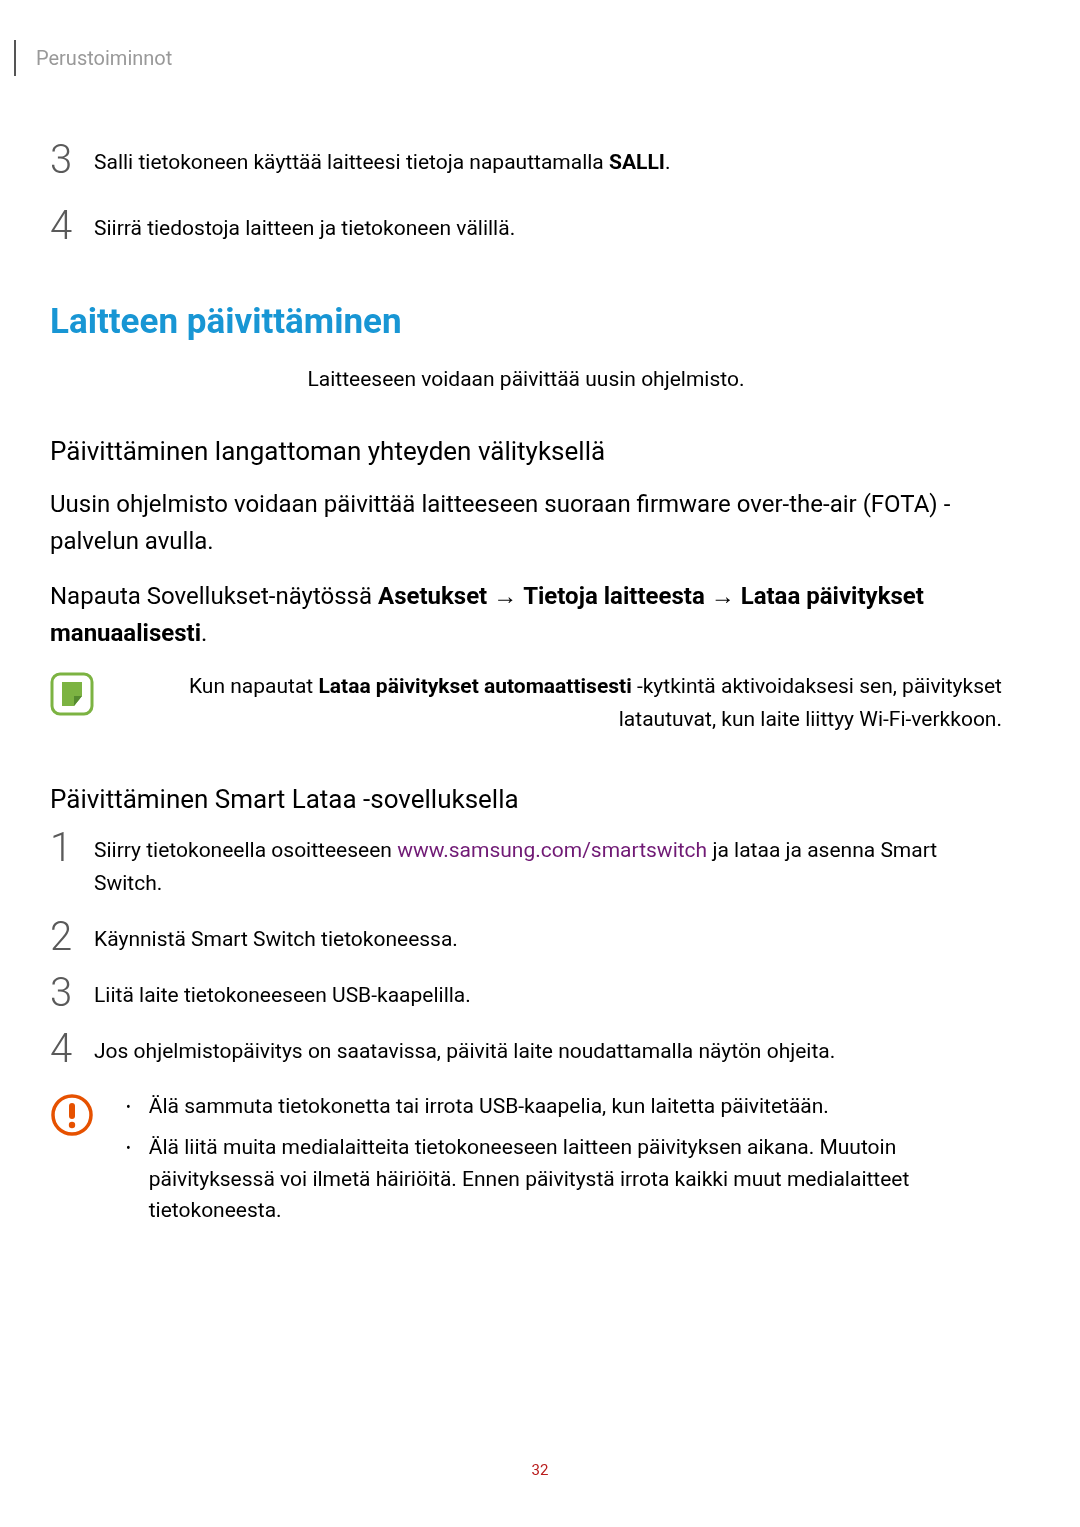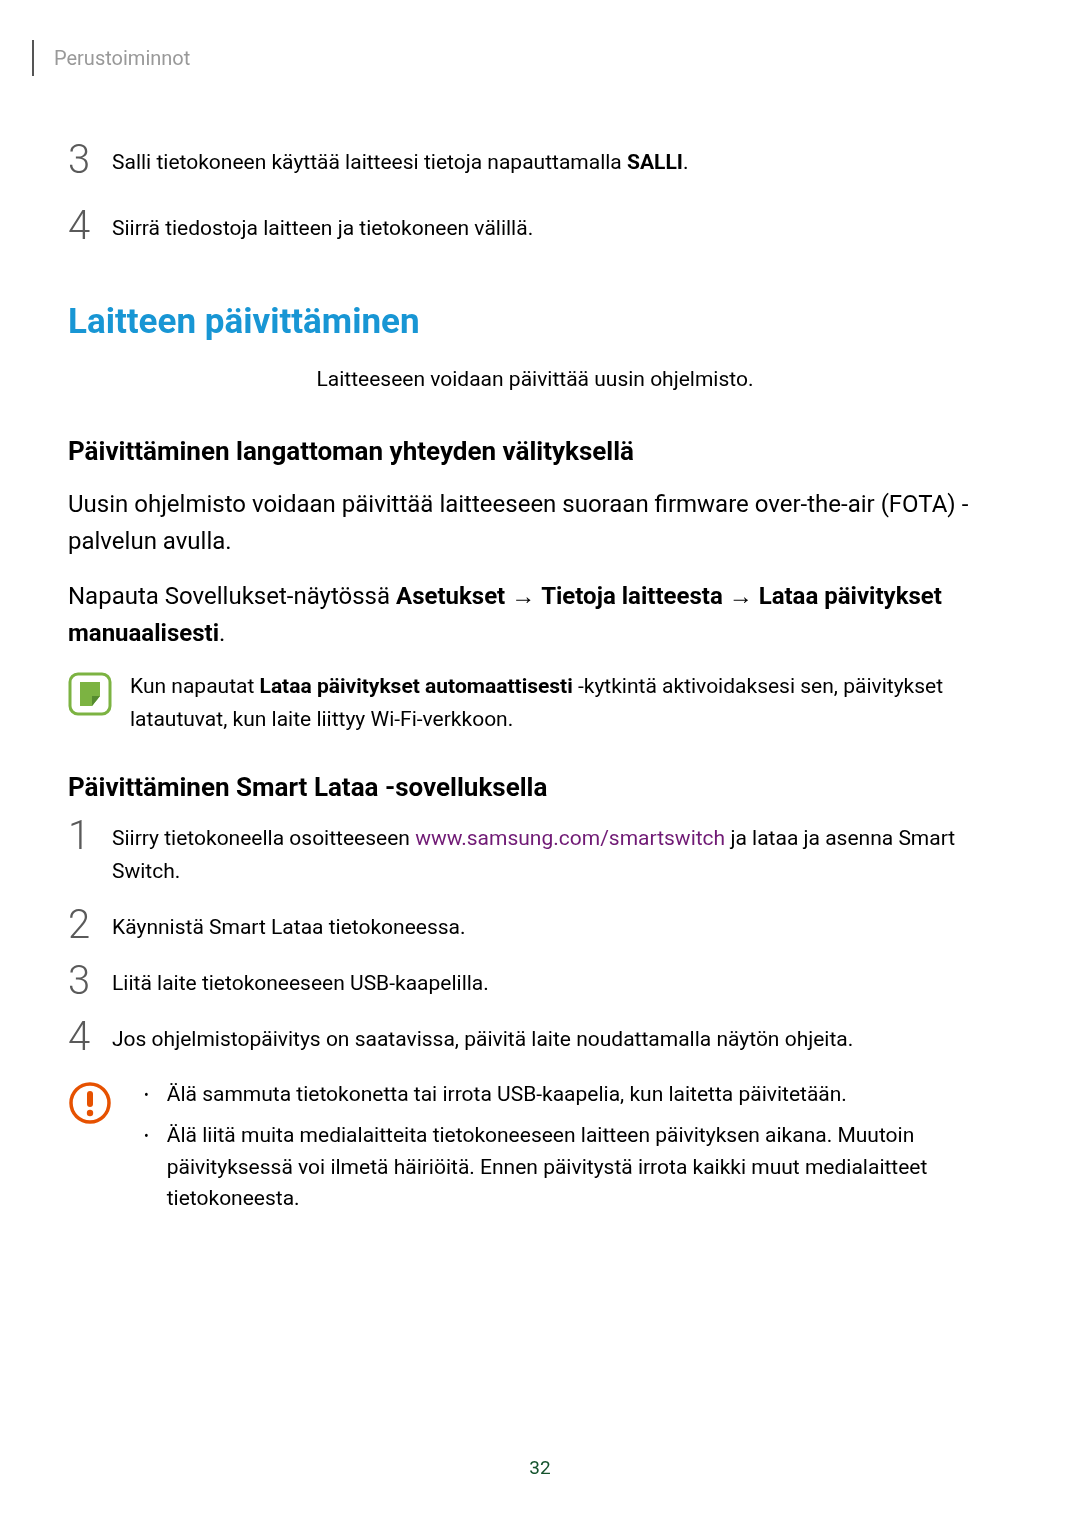--- a/index.html
+++ b/index.html
@@ -12,21 +12,21 @@
       font-family: -apple-system, BlinkMacSystemFont, "Segoe UI", Roboto, Helvetica, Arial, sans-serif;
       background: #ffffff;
       color: #000000;
       width: 1080px;
       height: 1527px;
       position: relative;
       padding: 0;
     }
     
     .page-container {
-      padding: 40px 78px 0 68px;
+      padding: 40px 78px 0 50px;
     }
     
     .header-section {
       display: flex;
       align-items: center;
       margin-bottom: 70px;
     }
     
     .header-divider {
       width: 2px;
@@ -87,37 +87,38 @@
     .section-intro {
       font-size: 21px;
       line-height: 1.5;
       color: #000;
       margin-bottom: 40px;
       text-align: center;
     }
     
     .subsection-title {
       font-size: 26px;
-      font-weight: 700;
+      font-weight: 400;
       color: #000;
       margin-bottom: 20px;
     }
     
     .body-text {
       font-size: 24px;
       line-height: 1.55;
       color: #000;
       margin-bottom: 18px;
     }
     
     .note-block {
       display: flex;
       align-items: flex-start;
       margin-top: 8px;
-      margin-bottom: 36px;
+      margin-bottom: 48px;
+      text-align: right;
     }
     
     .note-icon-wrapper {
       width: 44px;
       height: 44px;
       flex-shrink: 0;
       margin-right: 18px;
       margin-top: 2px;
     }
     
@@ -162,22 +163,22 @@
     .arrow {
       font-weight: 400;
     }
     
     .page-number {
       position: absolute;
       bottom: 48px;
       left: 0;
       right: 0;
       text-align: center;
-      font-size: 19px;
-      color: #14532d;
+      font-size: 15px;
+      color: #b91c1c;
     }
     
     .icon-note-svg {
       display: block;
     }
     
     .icon-warning-svg {
       display: block;
     }
   </style>
@@ -232,21 +233,21 @@
 
   <div class="numbered-item tight">
     <div class="step-number">1</div>
     <div class="step-content">
       <span>Siirry tietokoneella osoitteeseen </span><span class="link-text">www.samsung.com/smartswitch</span><span> ja lataa ja asenna Smart Switch.</span>
     </div>
   </div>
 
   <div class="numbered-item tight">
     <div class="step-number">2</div>
-    <div class="step-content">Käynnistä Smart Lataa tietokoneessa.</div>
+    <div class="step-content">Käynnistä Smart Switch tietokoneessa.</div>
   </div>
 
   <div class="numbered-item tight">
     <div class="step-number">3</div>
     <div class="step-content">Liitä laite tietokoneeseen USB-kaapelilla.</div>
   </div>
 
   <div class="numbered-item tight">
     <div class="step-number">4</div>
     <div class="step-content">Jos ohjelmistopäivitys on saatavissa, päivitä laite noudattamalla näytön ohjeita.</div>

